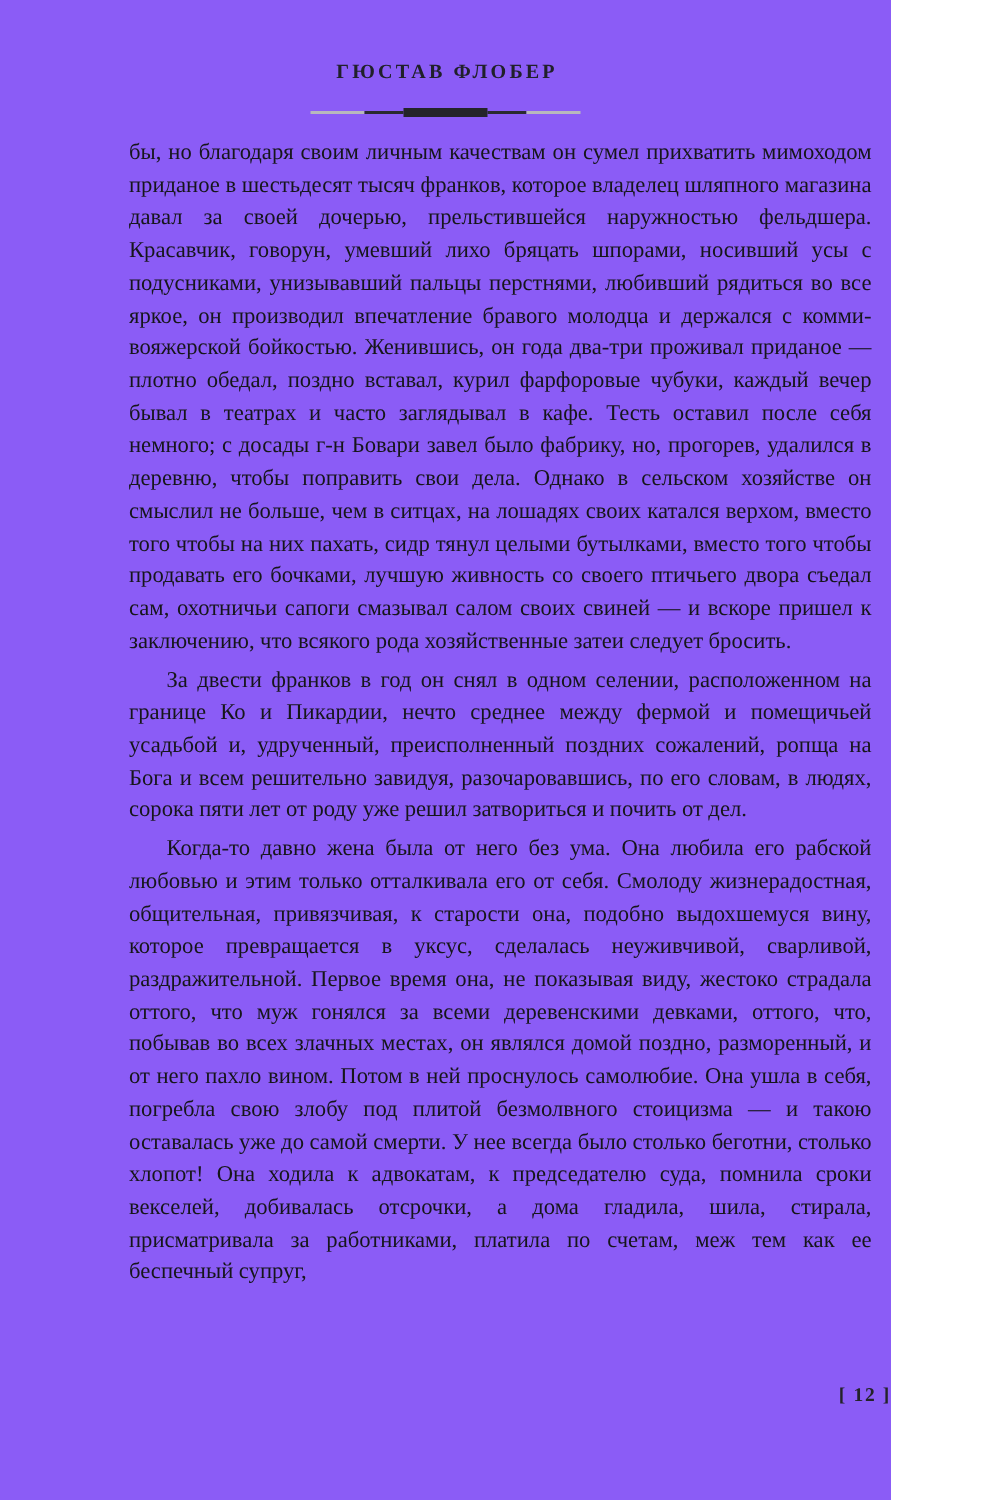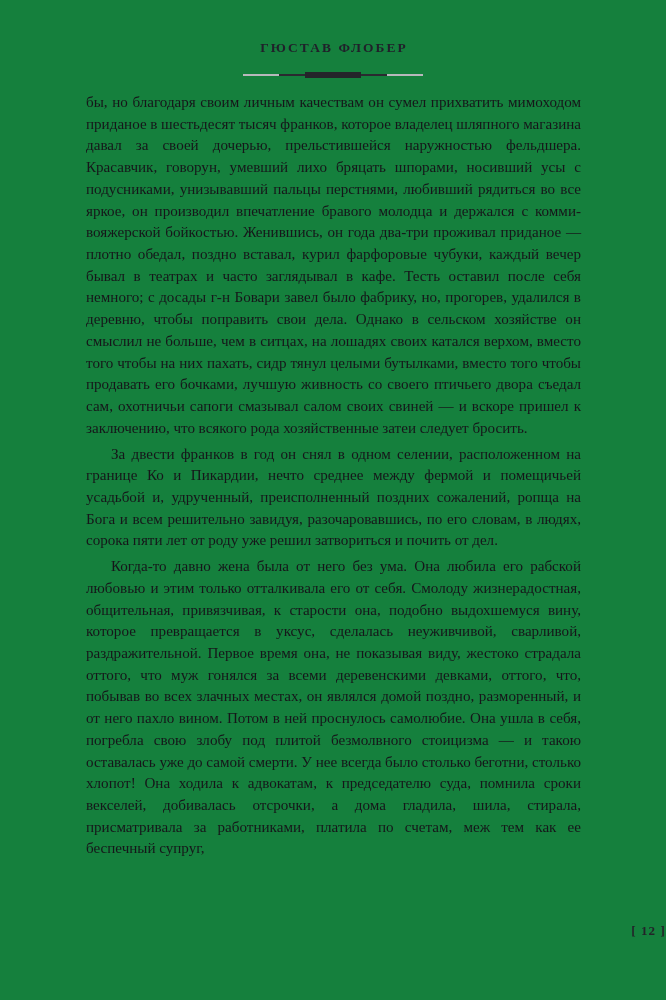--- a/index.html
+++ b/index.html
@@ -12,23 +12,23 @@
     width: 666px;
     height: 1000px;
     overflow: hidden;
     font-family: "Liberation Serif", "DejaVu Serif", serif;
     color: #1b1b1f;
     -webkit-font-smoothing: antialiased;
   }
 
   .page {
     position: relative;
-    width: 666px;
+    width: 594px;
     height: 1000px;
-    background: #15803d;
+    background: #8b5cf6;
     box-sizing: border-box;
   }
 
   
   .running-head {
     position: absolute;
     left: 0;
     right: 0;
     top: 41px;
     text-align: center;

